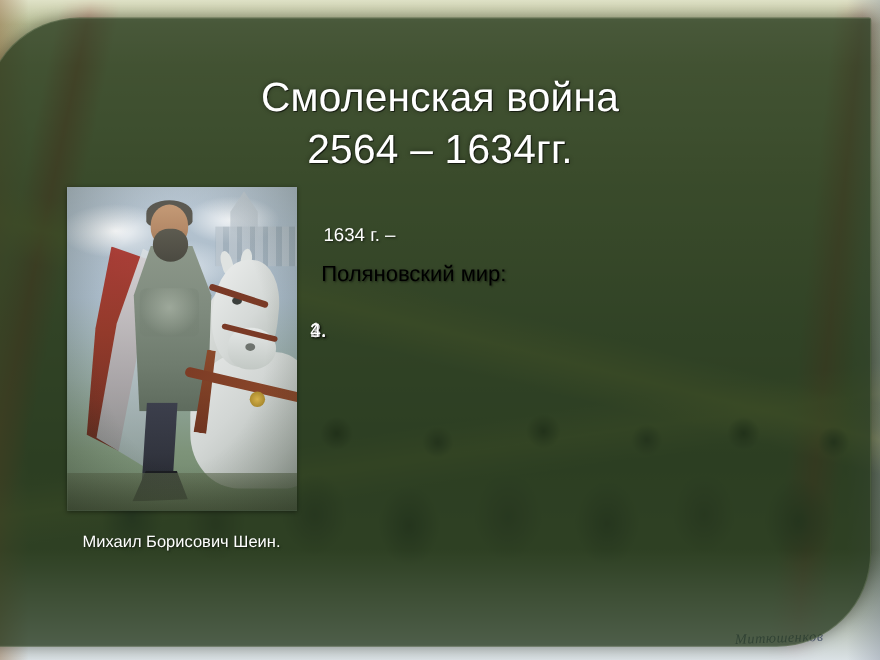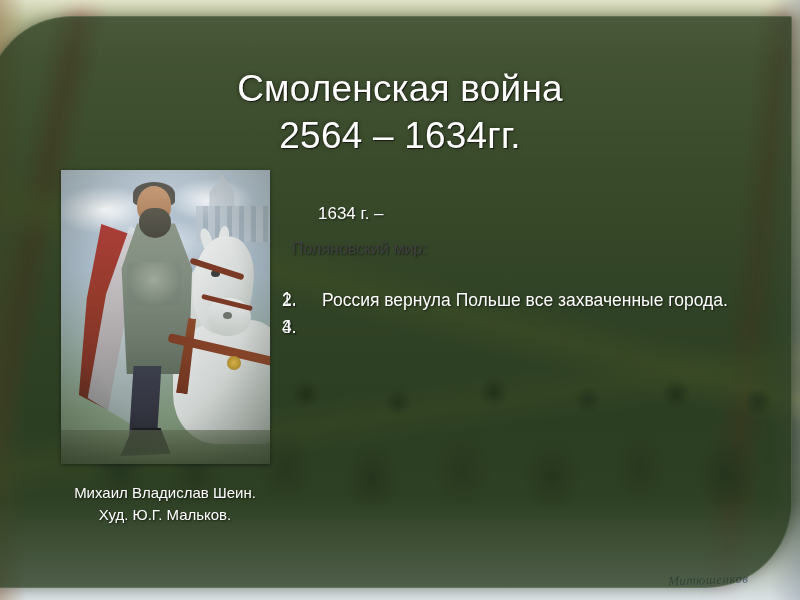--- a/index.html
+++ b/index.html
@@ -329,28 +329,27 @@
 
   
   .year-line {
     position: absolute;
     left: 294px;
     top: 203px;
     color: #ffffff;
     font-size: 17px;
     line-height: 22px;
     text-shadow: 1px 1px 2px rgba(0,0,0,0.6);
-    margin-left: 24px;
   }
   .peace-title {
     position: absolute;
     left: 292px;
     top: 233px;
-    color: #404040;
-    font-size: 16px;
+    color: #000000;
+    font-size: 20px;
     line-height: 32px;
     text-shadow: 1px 1px 2px rgba(0,0,0,0.55);
     text-align: right;
   }
 
   .points {
     position: absolute;
     left: 280px;
     top: 286px;
     width: 472px;
@@ -414,35 +413,33 @@
     <div class="bridle1"></div>
     <div class="bridle2"></div>
     <div class="strap2"></div>
     <div class="strap"></div>
     <div class="medallion"></div>
     <div class="ground"></div>
     <div class="vignette"></div>
   </div>
 
   <div class="caption">
-    <span>Михаил Владислав Шеин.</span>
-    <span class="line2">Худ. Ю.Г. Мальков.</span>
+    <span>Михаил Борисович Шеин.</span>
   </div>
 
   <div class="year-line">1634 г. –</div>
 
   <div class="peace-title">Поляновский мир:</div>
 
   <ol class="points">
     <li>
       <span class="num">1.</span>
     </li>
     <li>
       <span class="num">2.</span>
-      <span>Россия вернула Польше все захваченные города.</span>
     </li>
     <li>
       <span class="num">3.</span>
     </li>
     <li>
       <span class="num">4.</span>
     </li>
   </ol>
 
 </div>

